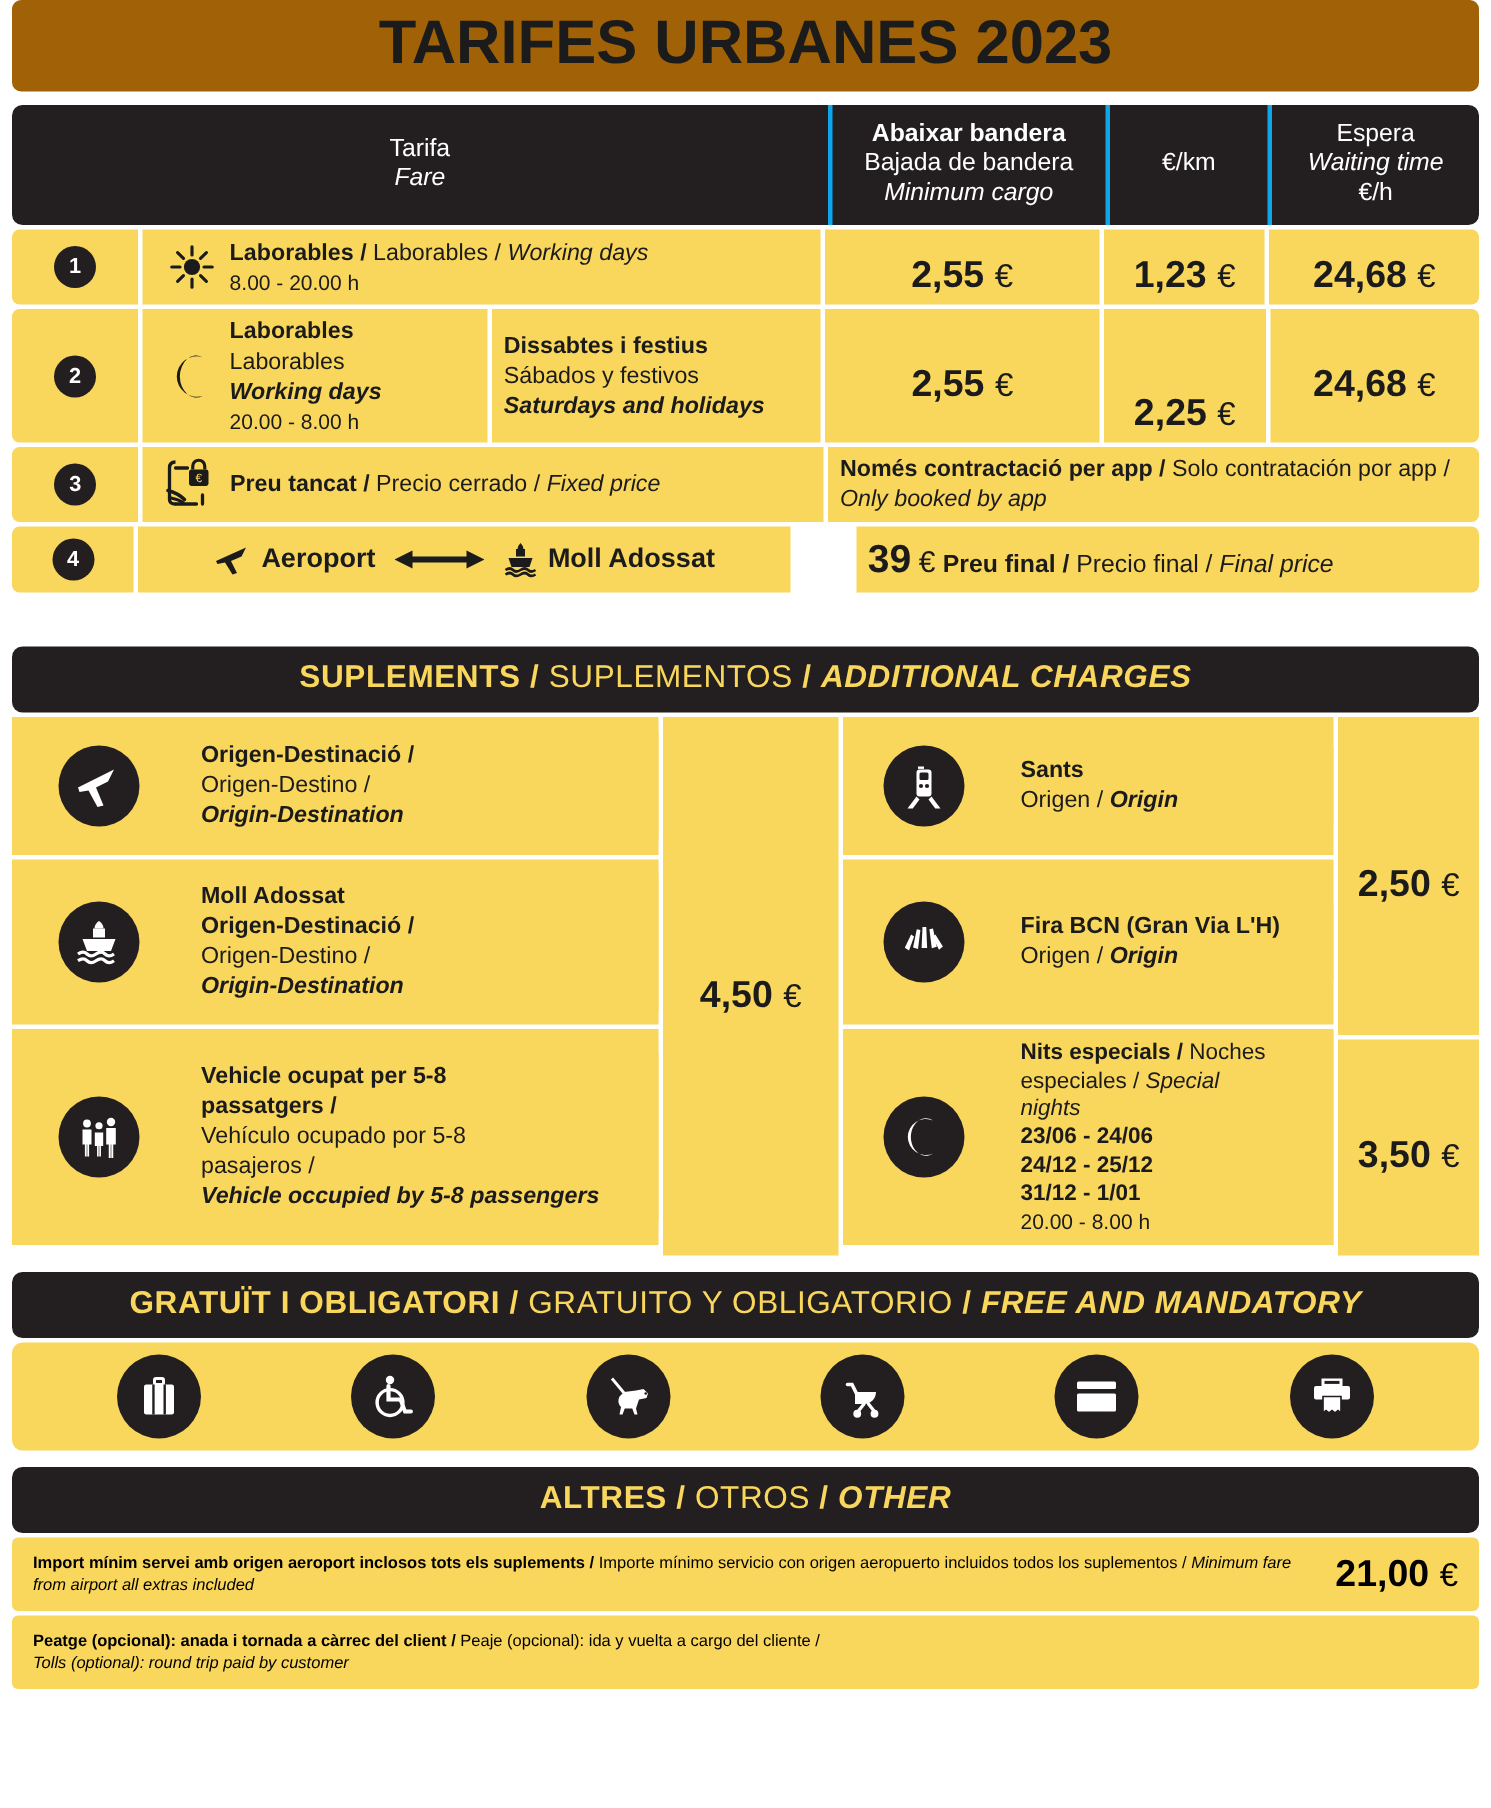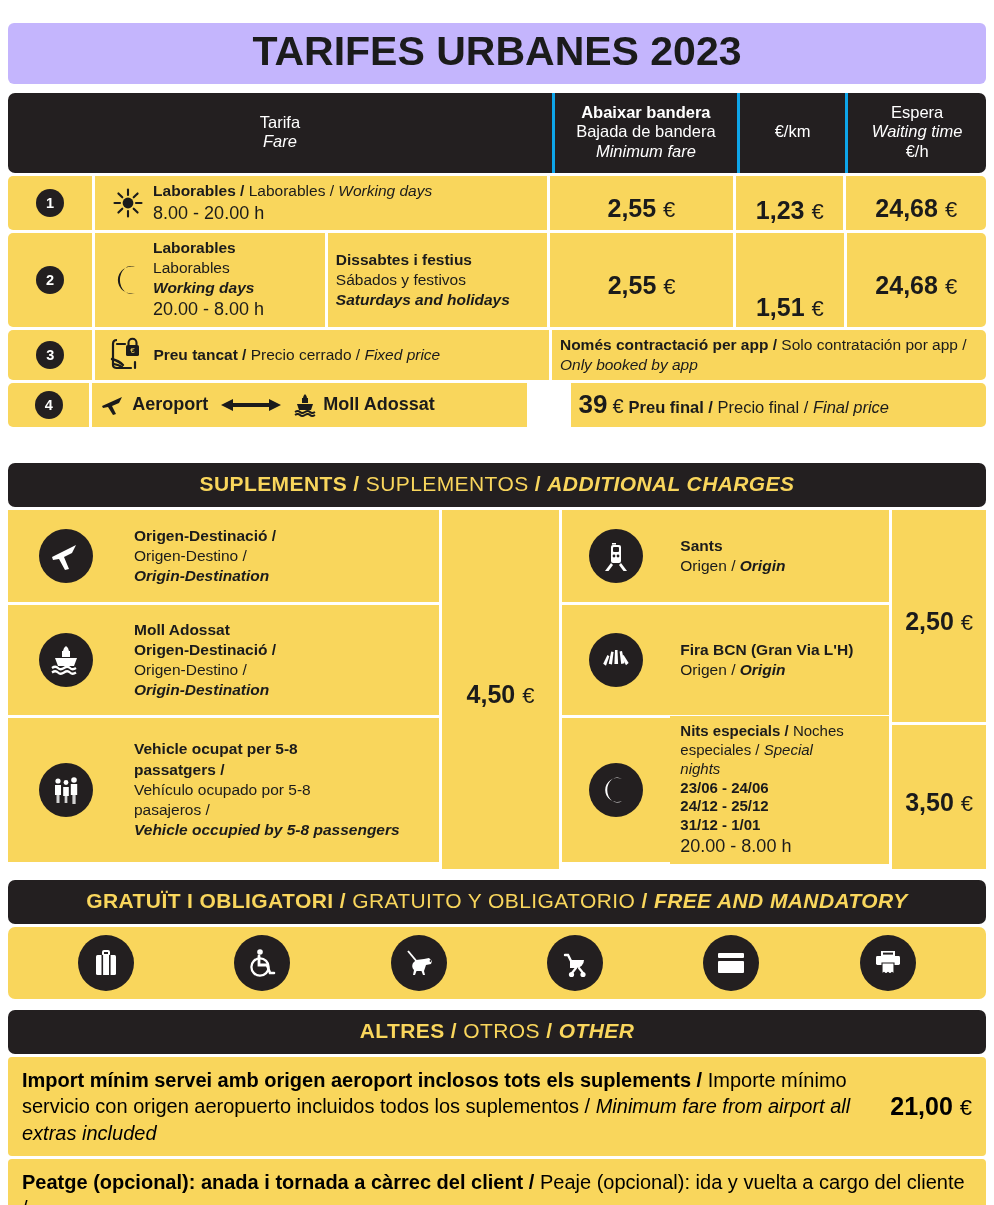--- a/index.html
+++ b/index.html
@@ -19,25 +19,24 @@
     margin-top: 11px;
   }
   .band-txt { font-size: 21px; letter-spacing: .4px; color: #f9d65c; }
   .band-txt .b { font-weight: bold; }
   .band-txt .r { font-weight: normal; }
   .band-txt .i { font-style: italic; font-weight: bold; }
   .band-txt .sep { font-weight: bold; }
 
   
   .title-bar {
-    background: #c4b5fd;
+    background: #a16207;
     border-radius: 6px;
     text-align: center;
     padding: 5px 0 9px;
-    margin-top: 23px;
   }
   .title-bar h1 {
     font-size: 41px;
     font-weight: bold;
     letter-spacing: 0px;
     color: #1b1b1b;
   }
 
   
   .fare-head {
@@ -103,21 +102,21 @@
   .price {
     font-size: 25px; font-weight: bold; color: #1b1b1b;
     white-space: nowrap;
     margin-top: 11px;
   }
   .price .eu { font-weight: normal; font-size: 22px; }
 
   .txt { font-size: 15.5px; line-height: 1.3; color: #1b1b1b; }
   .txt .b { font-weight: bold; }
   .txt .i { font-style: italic; }
-  .txt .sm { font-size: 18px; }
+  .txt .sm { font-size: 14px; }
 
   .icon-slot { width: 50px; flex: 0 0 50px; display:flex; align-items:center; justify-content:center; }
 
   .wide-note { width: 444px; }
   .wide-note2{ width: 444px; }
 
   
   .sup {
     display: flex;
     margin-top: 3px;
@@ -165,21 +164,21 @@
 
   
   .other-row {
     background: #f9d65c;
     margin-top: 3px;
     display: flex;
     align-items: center;
     padding: 10px 14px;
     border-radius: 4px;
   }
-  .other-row .otxt { flex: 1 1 auto; font-size: 20px; line-height: 1.32; }
+  .other-row .otxt { flex: 1 1 auto; font-size: 11px; line-height: 1.32; }
   .other-row .otxt .b { font-weight: bold; }
   .other-row .otxt .i { font-style: italic; }
   .other-row .oprice { flex: 0 0 auto; padding-left: 12px; font-size: 25px; font-weight: bold; white-space: nowrap; }
   .other-row .oprice .eu { font-weight: normal; font-size: 22px; }
 
   svg { display: block; }
 </style>
 </head>
 <body>
 
@@ -188,21 +187,21 @@
 </div>
 
 <div class="fare-head">
   <div class="c-fare">
     <span class="r">Tarifa</span>
     <span class="i">Fare</span>
   </div>
   <div class="c-min">
     <span class="b">Abaixar bandera</span>
     <span class="r">Bajada de bandera</span>
-    <span class="i">Minimum fare</span>
+    <span class="i">Minimum cargo</span>
   </div>
   <div class="c-km">
     <span class="r">€/km</span>
   </div>
   <div class="c-wait">
     <span class="r">Espera</span>
     <span class="i">Waiting time</span>
     <span class="r">€/h</span>
   </div>
 </div>
@@ -268,21 +267,21 @@
       <div class="txt">
         <div class="b">Dissabtes i festius</div>
         <div>Sábados y festivos</div>
         <div class="i b">Saturdays and holidays</div>
       </div>
     </div>
     <div class="cell c-price">
       <span class="price"><span>2,55</span> <span class="eu">€</span></span>
     </div>
     <div class="cell c-price2">
-      <span class="price"><span>1,51</span> <span class="eu">€</span></span>
+      <span class="price"><span>2,25</span> <span class="eu">€</span></span>
     </div>
     <div class="cell c-price3">
       <span class="price"><span>24,68</span> <span class="eu">€</span></span>
     </div>
   </div>
 
   <div class="frow">
     <div class="cell c-num">
       <div class="numcircle">3</div>
     </div>
@@ -308,21 +307,21 @@
       <div class="txt">
         <span class="b">Només contractació per app</span><span class="b"> / </span><span>Solo contratación por app</span><span> / </span><span class="i">Only booked by app</span>
       </div>
     </div>
   </div>
 
   <div class="frow">
     <div class="cell c-num">
       <div class="numcircle">4</div>
     </div>
-    <div class="cell c-desc" style="justify-content:flex-start;">
+    <div class="cell c-desc" style="justify-content:center;">
       <div class="txt" style="display:flex;align-items:center;gap:7px;font-size:18px;">
         <span>
           <svg width="25" height="22" viewBox="0 0 25 22">
             <path d="M2 12 L22 3 L19 9 L12 12 L16 20 L13 21 L8 13 L3 14 Z" fill="#1b1b1b"></path>
           </svg>
         </span>
         <span class="b">Aeroport</span>
         <span style="padding:0 6px;">
           <svg width="60" height="16" viewBox="0 0 60 16">
             <path d="M0 8 L12 2 L12 14 Z" fill="#1b1b1b"></path>

